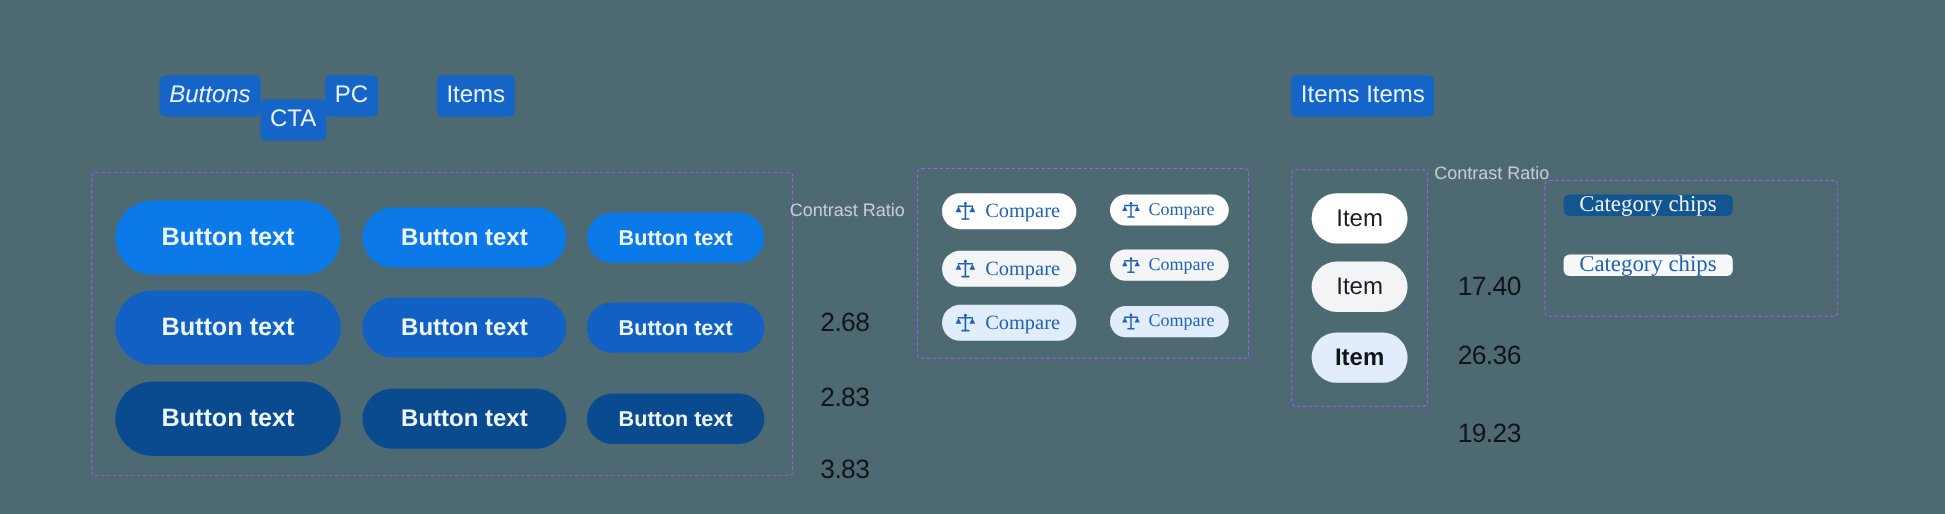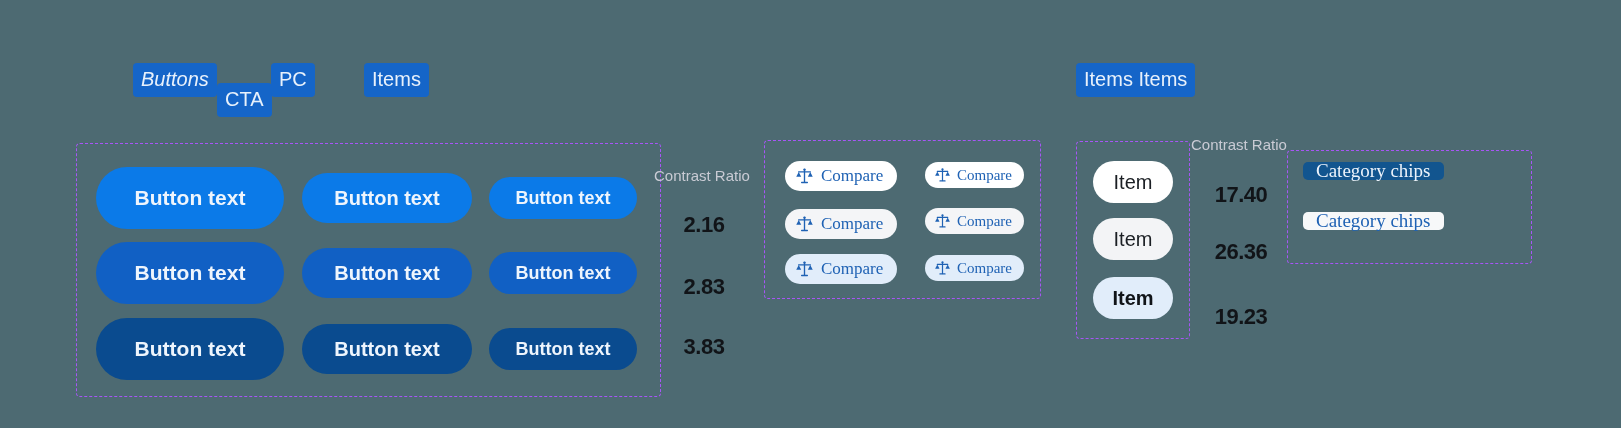--- a/index.html
+++ b/index.html
@@ -39,32 +39,33 @@
     border-radius: 4px;
     box-sizing: border-box;
   }
 
   
   .cr-head {
     position: absolute;
     color: #c9cbd4;
     font-size: 15px;
     line-height: 17px;
-    text-align: left;
+    text-align: right;
     white-space: nowrap;
   }
   .cr-val {
     position: absolute;
     color: #111418;
     font-size: 22px;
-    font-weight: bold;
+    font-weight: normal;
     line-height: 1;
     letter-spacing: -0.5px;
     text-align: center;
     white-space: nowrap;
+    margin-top: 44px;
   }
 
   
   .btn {
     position: absolute;
     display: flex;
     align-items: center;
     justify-content: center;
     border-radius: 999px;
     color: #eef5fd;
@@ -141,21 +142,21 @@
     </div>
   <div id="tags-layer">
       <div class="tag" style="left: 133px; top: 63px; font-style: italic;">Buttons</div>
       <div class="tag" style="left: 217px; top: 63px; margin-top: 20px;">CTA</div>
       <div class="tag" style="left: 271px; top: 63px;">PC</div>
       <div class="tag" style="left: 364px; top: 63px;">Items</div>
       <div class="tag" style="left: 1076px; top: 63px;">Items Items</div>
     </div>
   <div id="contrast-layer">
       <div class="cr-head" style="left: 654px; top: 167px; width: 100px;">Contrast Ratio</div>
-      <div class="cr-val" style="left: 654px; top: 214px; width: 100px;">2.16</div>
+      <div class="cr-val" style="left: 654px; top: 214px; width: 100px;">2.68</div>
       <div class="cr-val" style="left: 654px; top: 276px; width: 100px;">2.83</div>
       <div class="cr-val" style="left: 654px; top: 336px; width: 100px;">3.83</div>
       <div class="cr-head" style="left: 1191px; top: 136px; width: 100px;">Contrast Ratio</div>
       <div class="cr-val" style="left: 1191px; top: 184px; width: 100px;">17.40</div>
       <div class="cr-val" style="left: 1191px; top: 241px; width: 100px;">26.36</div>
       <div class="cr-val" style="left: 1191px; top: 306px; width: 100px;">19.23</div>
     </div>
   <div id="buttons-layer">
       <div class="btn sz-lg" style="left: 96px; top: 167px; background: rgb(11, 122, 232); color: rgb(238, 245, 253);">Button text</div>
       <div class="btn sz-md" style="left: 302px; top: 173px; background: rgb(11, 122, 232); color: rgb(238, 245, 253);">Button text</div>

